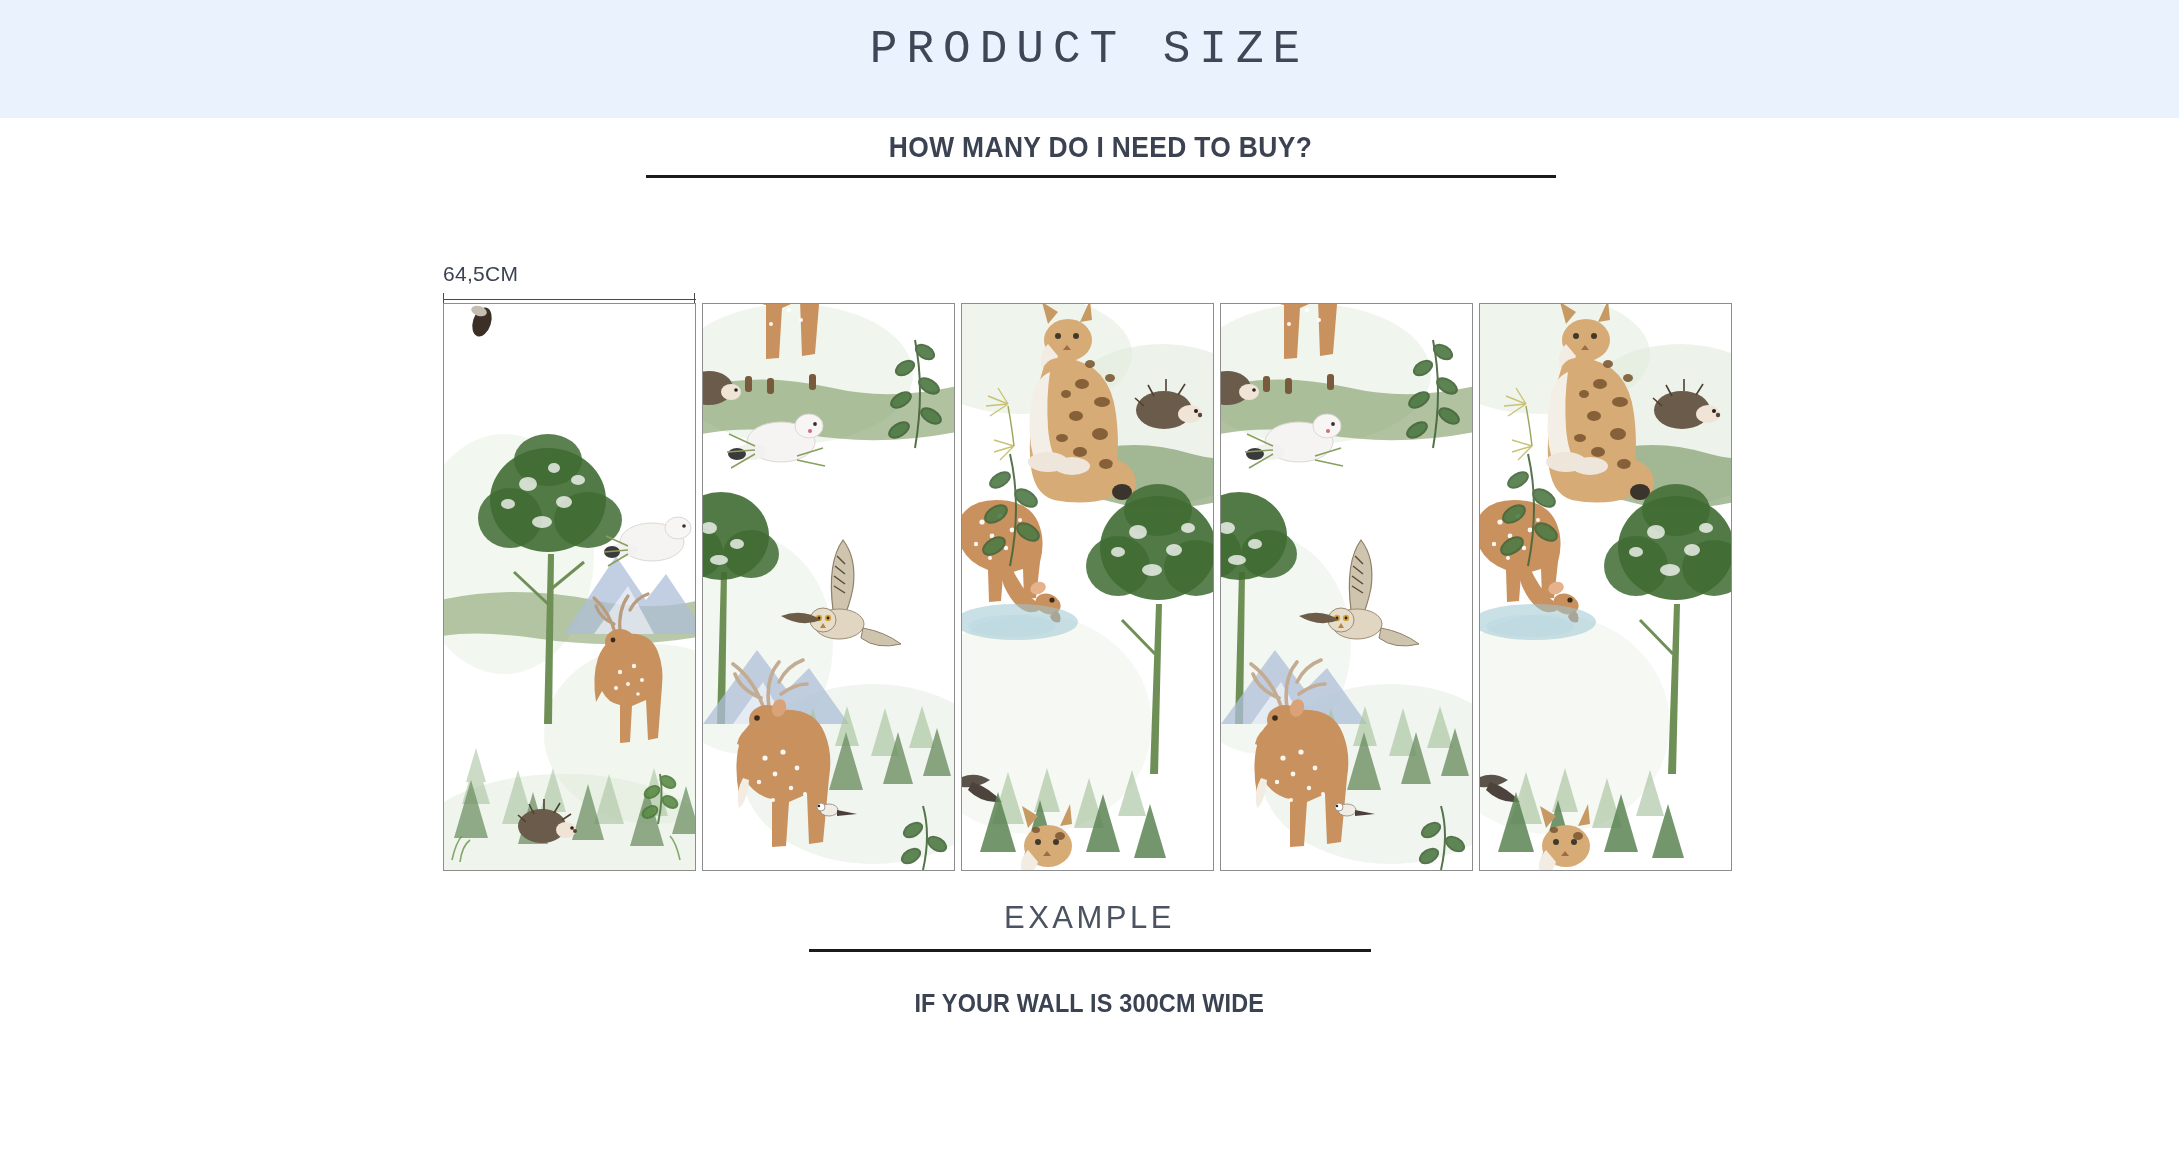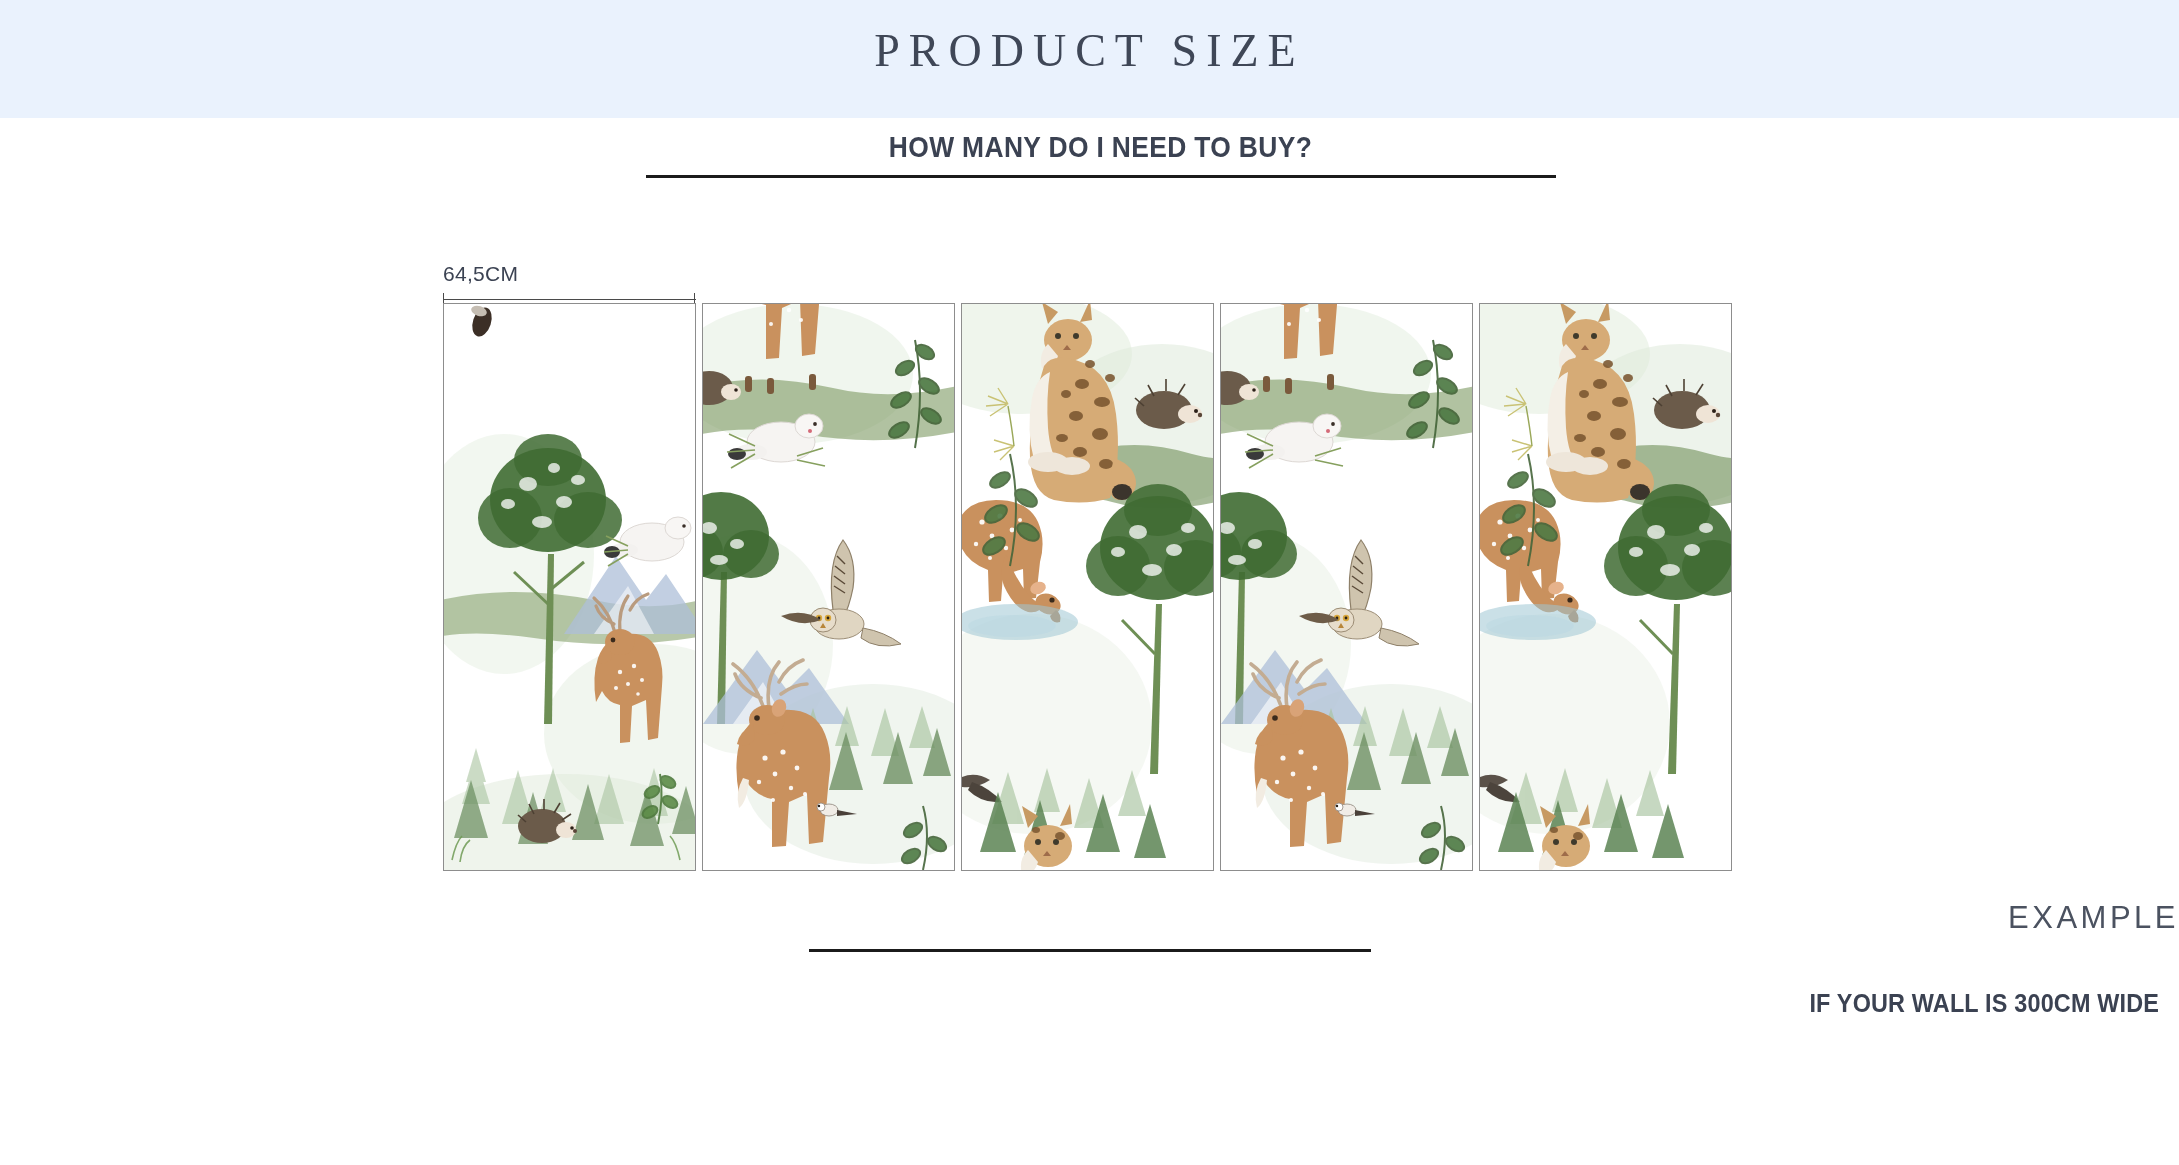--- a/index.html
+++ b/index.html
@@ -28,21 +28,21 @@
   #page-title {
     position: absolute;
     left: 0;
     top: 24px;
     width: 2179px;
     text-align: center;
     font-size: 46px;
     font-weight: 300;
     letter-spacing: 9px;
     color: #3f4757;
-    font-family: Liberation Serif, serif;
+    font-family: Liberation Mono, monospace;
   }
 
   
   #instructions {
     position: absolute;
     left: 0;
     top: 130px;
     width: 2179px;
     text-align: center;
     padding-left: 11px;
@@ -135,21 +135,21 @@
     background: #ffffff;
   }
   .panel svg { display: block; }
 
   
   #example-block {
     position: absolute;
     left: 0;
     top: 900px;
     width: 2179px;
-    text-align: right;
+    text-align: center;
   }
   #example-heading {
     font-size: 31px;
     font-weight: 300;
     letter-spacing: 3.5px;
     color: #4b5260;
   }
   #example-rule {
     width: 562px;
     height: 0;

